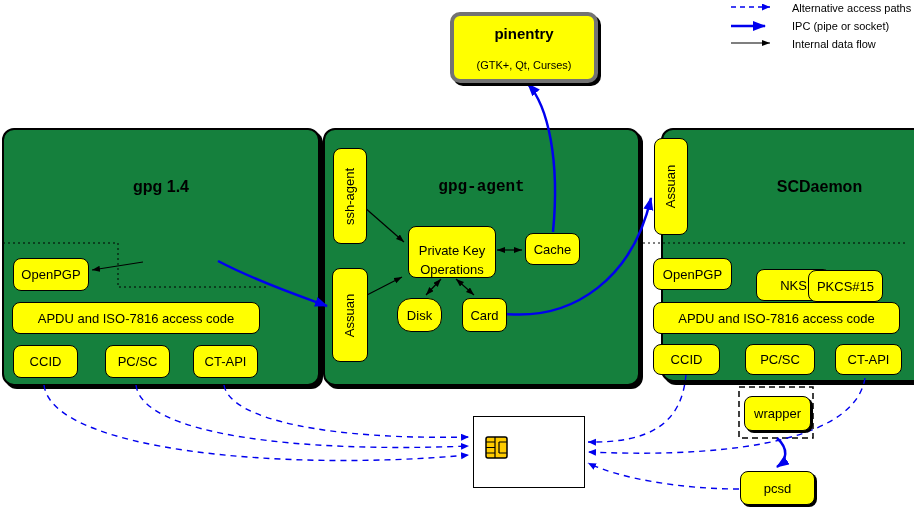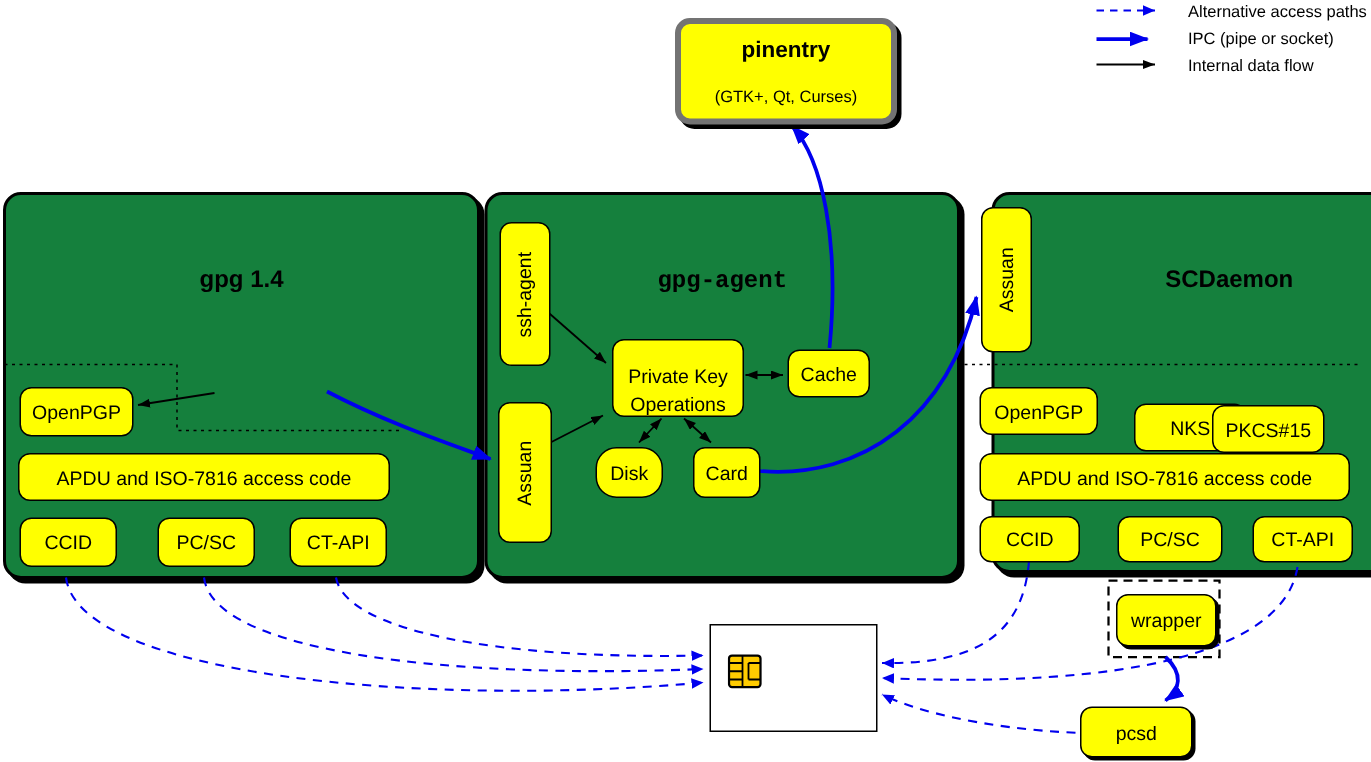--- a/index.html
+++ b/index.html
@@ -144,21 +144,21 @@
   <div class="box" style="left:745px;top:344px;width:68px;height:29px;">
     <span>PC/SC</span>
     </div>
   <div class="box" style="left:835px;top:344px;width:65px;height:29px;">
     <span>CT-API</span>
     </div>
 
   <div class="box sh" style="left:744px;top:396px;width:65px;height:33px;align-items:center;">
     <span>wrapper</span>
     </div>
-  <div class="box sh" style="left:720px;top:471px;width:73px;height:32px;">
+  <div class="box sh" style="left:740px;top:471px;width:73px;height:32px;">
     <span>pcsd</span>
     </div>
 
   <div class="smartcard">
     <svg width="24" height="24" style="position:absolute;left:11px;top:19px;" viewBox="0 0 24 24">
       <rect x="1" y="1" width="21" height="21" rx="2" fill="#ffcc00" stroke="#000" stroke-width="1.5"></rect>
       <path d="M1,6 H10 M1,11.5 H10 M1,17 H10 M10,1 V22 M14,6 H22 M14,17 H22 M14,6 V17" stroke="#000" stroke-width="1.2" fill="none"></path>
     </svg>
   </div>
 

